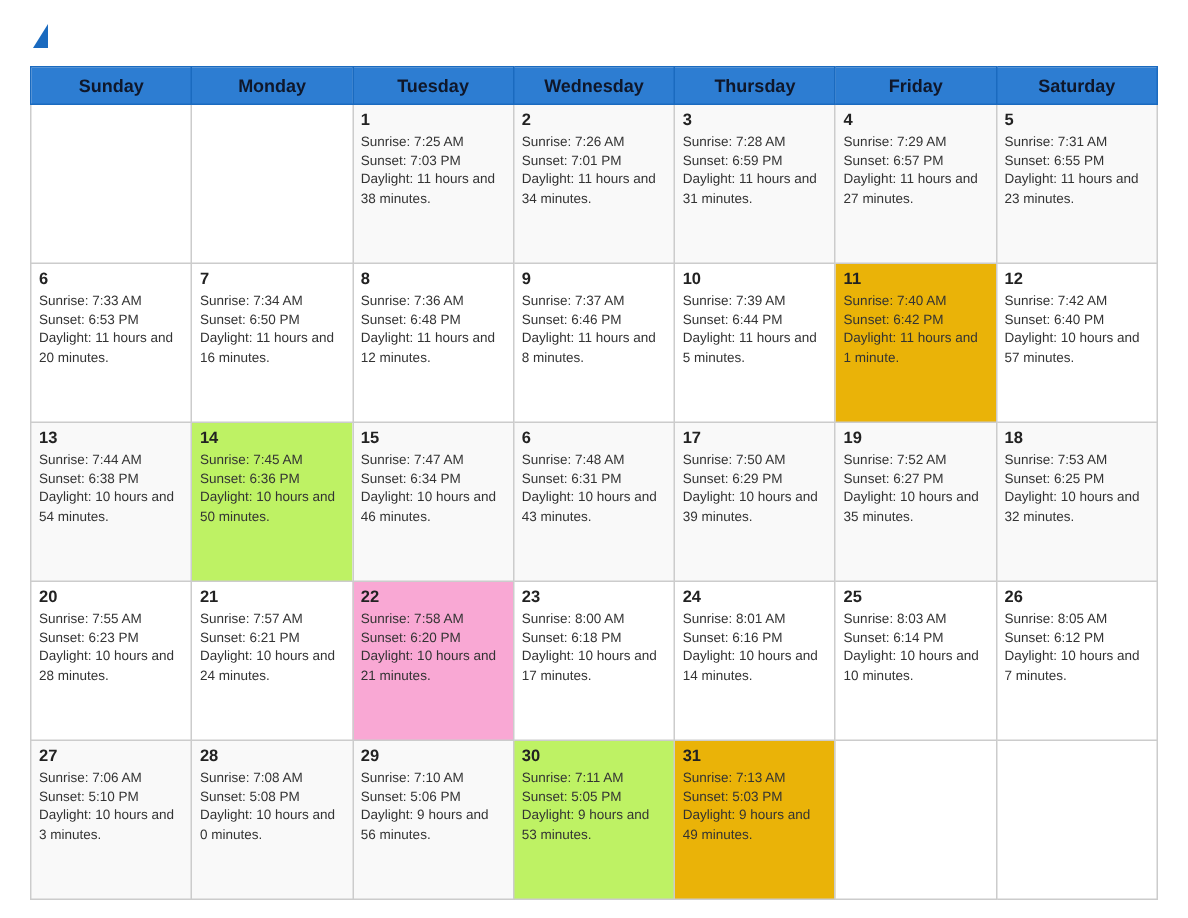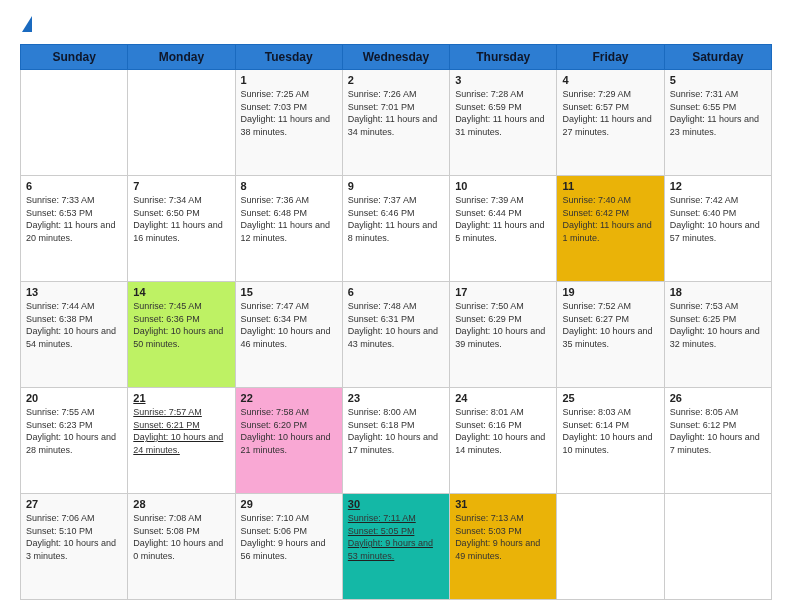--- a/index.html
+++ b/index.html
@@ -216,21 +216,21 @@
           <td style="background-color: rgb(249, 249, 249);">
             <span class="day-num">18</span>
             <div class="day-info">Sunrise: 7:53 AM<br>Sunset: 6:25 PM<br>Daylight: 10 hours and 32 minutes.</div>
           </td>
         </tr>
         <tr>
           <td style="background-color: rgb(255, 255, 255);">
             <span class="day-num">20</span>
             <div class="day-info">Sunrise: 7:55 AM<br>Sunset: 6:23 PM<br>Daylight: 10 hours and 28 minutes.</div>
           </td>
-          <td style="background-color: rgb(255, 255, 255); text-decoration: underline;">
+          <td style="background-color: rgb(255, 255, 255);">
             <span class="day-num">21</span>
             <div class="day-info">Sunrise: 7:57 AM<br>Sunset: 6:21 PM<br>Daylight: 10 hours and 24 minutes.</div>
           </td>
           <td style="background-color: #f9a8d4;">
             <span class="day-num">22</span>
             <div class="day-info">Sunrise: 7:58 AM<br>Sunset: 6:20 PM<br>Daylight: 10 hours and 21 minutes.</div>
           </td>
           <td style="background-color: rgb(255, 255, 255);">
             <span class="day-num">23</span>
             <div class="day-info">Sunrise: 8:00 AM<br>Sunset: 6:18 PM<br>Daylight: 10 hours and 17 minutes.</div>
@@ -254,21 +254,21 @@
             <div class="day-info">Sunrise: 7:06 AM<br>Sunset: 5:10 PM<br>Daylight: 10 hours and 3 minutes.</div>
           </td>
           <td style="background-color: rgb(249, 249, 249);">
             <span class="day-num">28</span>
             <div class="day-info">Sunrise: 7:08 AM<br>Sunset: 5:08 PM<br>Daylight: 10 hours and 0 minutes.</div>
           </td>
           <td style="background-color: rgb(249, 249, 249);">
             <span class="day-num">29</span>
             <div class="day-info">Sunrise: 7:10 AM<br>Sunset: 5:06 PM<br>Daylight: 9 hours and 56 minutes.</div>
           </td>
-          <td style="background-color: #14b8a6; text-decoration: underline;">
+          <td style="background-color: #bef264;">
             <span class="day-num">30</span>
             <div class="day-info">Sunrise: 7:11 AM<br>Sunset: 5:05 PM<br>Daylight: 9 hours and 53 minutes.</div>
           </td>
           <td style="background-color: #eab308;">
             <span class="day-num">31</span>
             <div class="day-info">Sunrise: 7:13 AM<br>Sunset: 5:03 PM<br>Daylight: 9 hours and 49 minutes.</div>
           </td>
           <td class="empty" style="background-color: rgb(255, 255, 255);"></td>
           <td class="empty" style="background-color: rgb(255, 255, 255);"></td>
         </tr>

